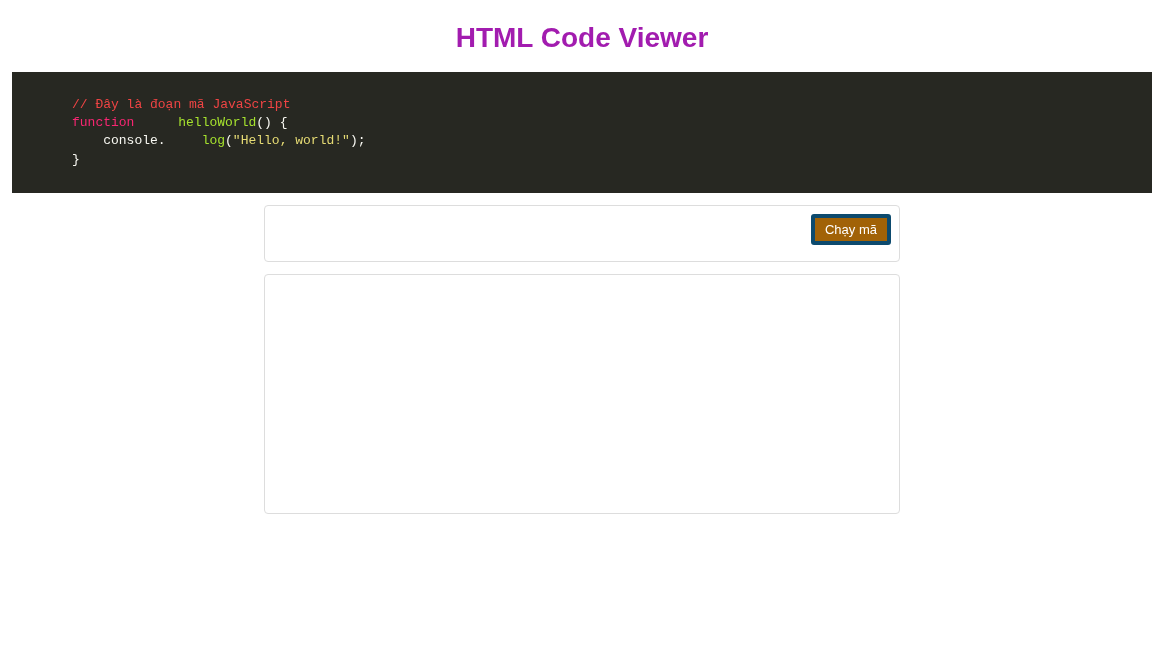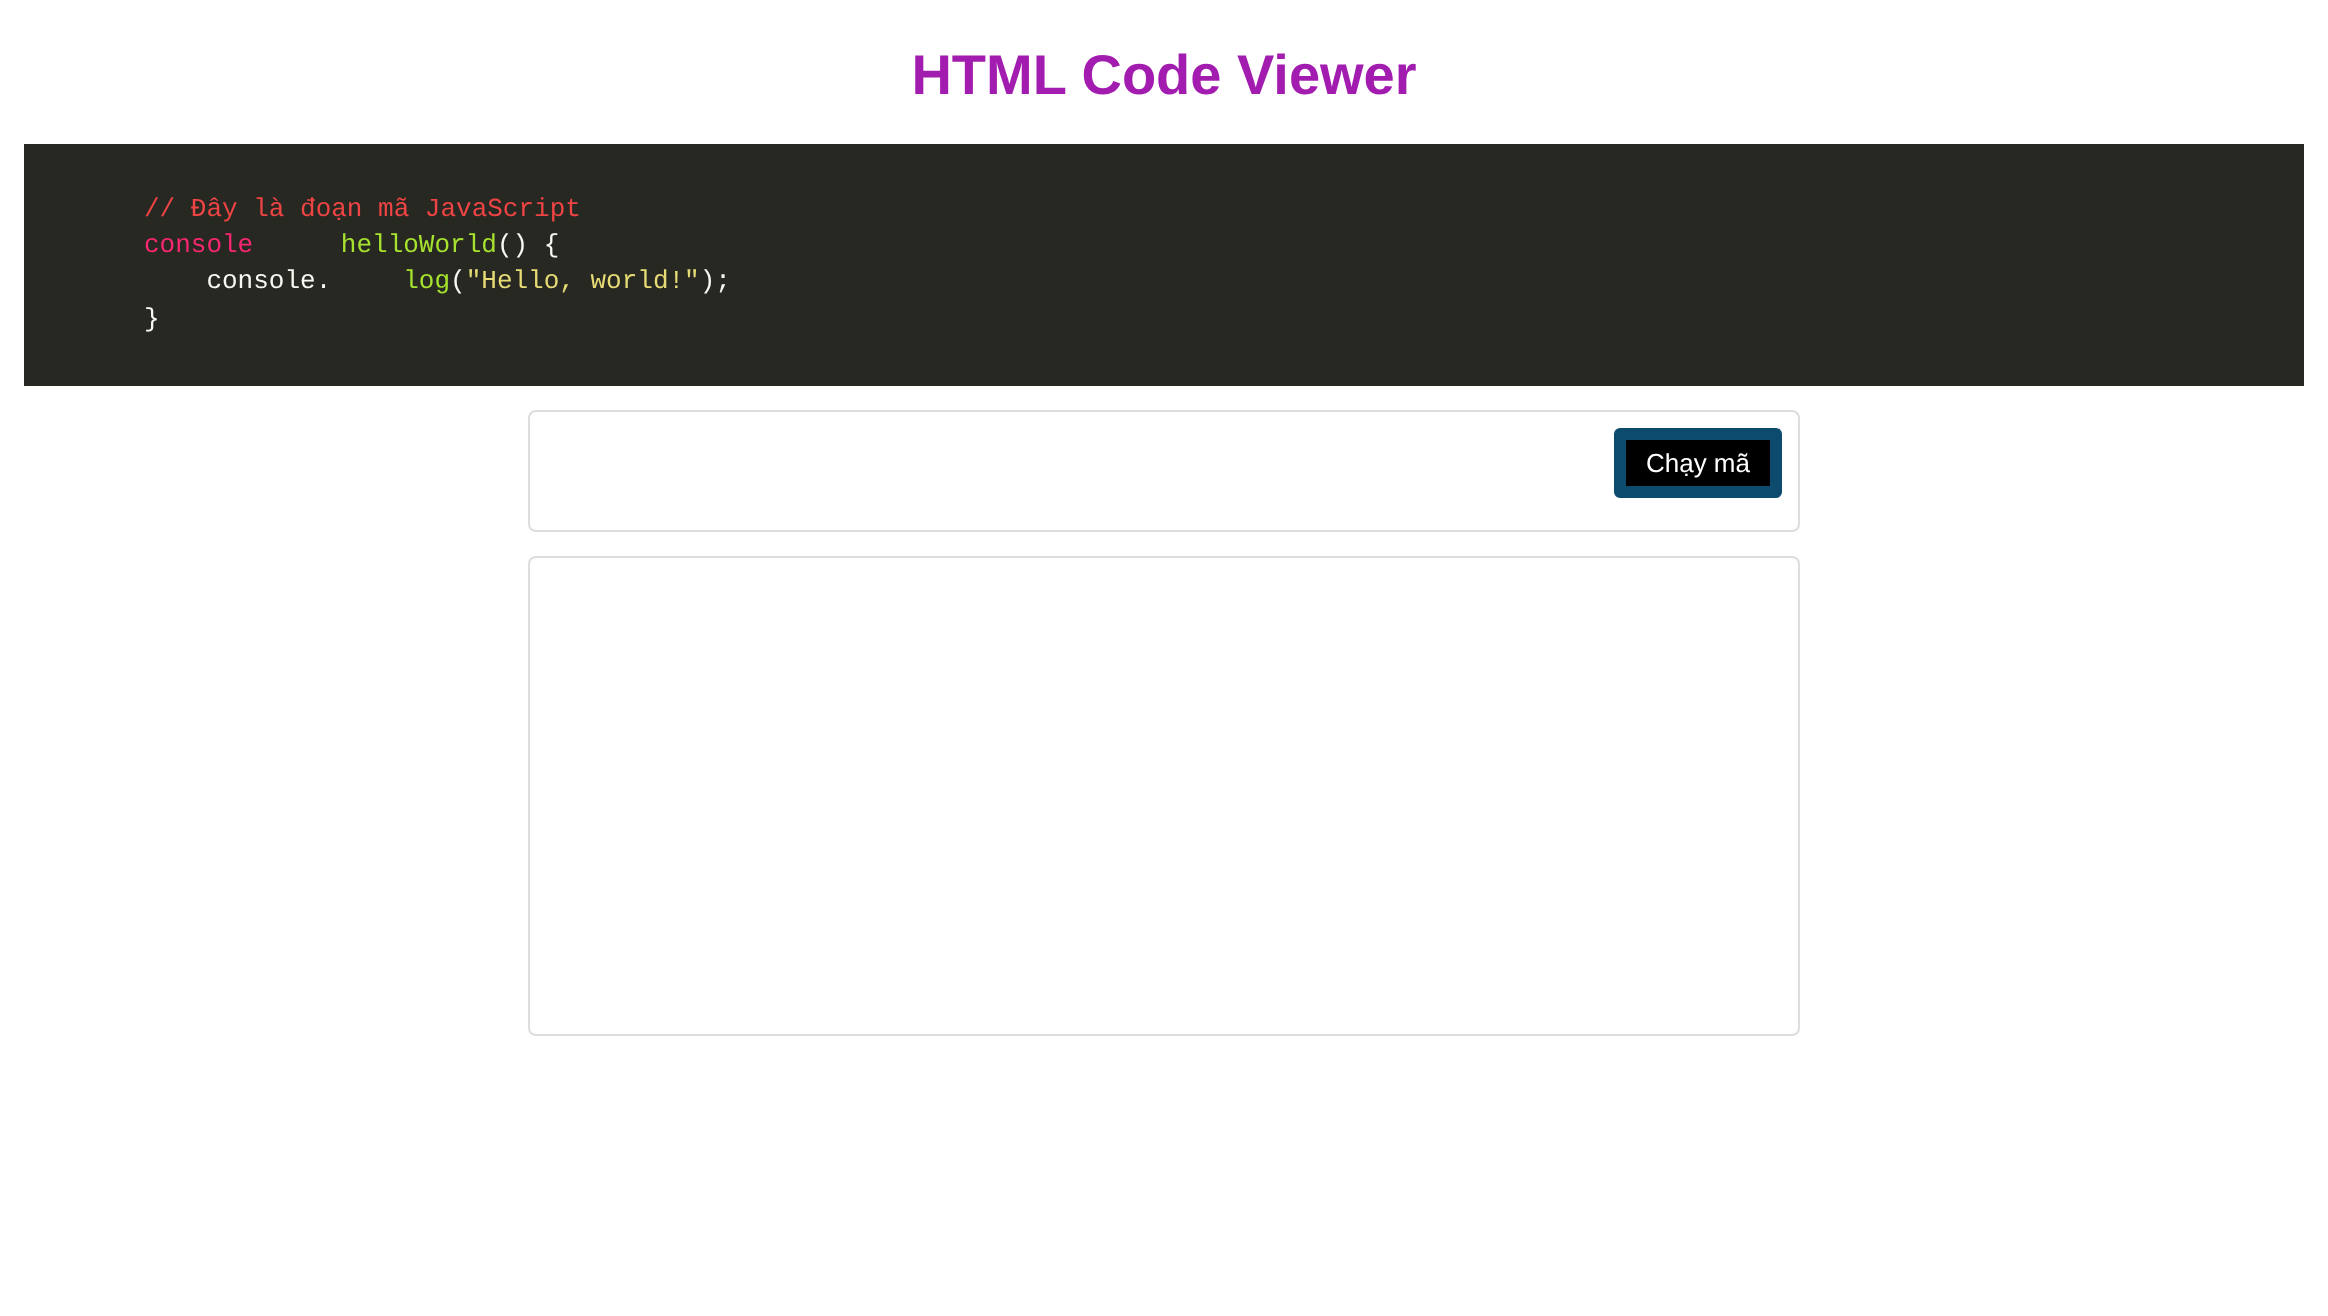--- a/index.html
+++ b/index.html
@@ -41,23 +41,23 @@
       border: 1px solid #ddd;
       border-radius: 4px;
       padding: 8px;
     }
     .panel-toolbar {
       display: flex;
       justify-content: flex-end;
       margin-bottom: 8px;
     }
     .run-btn {
-      background: #000000;
+      background: #a16207;
       color: #fff;
-      border: 6px solid #0c4a6e;
+      border: 4px solid #0c4a6e;
       border-radius: 3px;
       padding: 4px 10px;
       font-size: 13px;
       cursor: pointer;
     }
     .code-textarea {
       width: 100%;
       height: 156px;
       resize: both;
       border: 1px solid #ccc;
@@ -77,21 +77,21 @@
       border-radius: 4px;
       background: #fff;
     }
   </style>
 </head>
 <body>
 
 <h1 class="page-title">HTML Code Viewer</h1>
 
 <div class="code-block"><span class="tok-comment">// Đây là đoạn mã JavaScript</span>
-<span class="tok-keyword">console</span> <span class="tok-funcname">helloWorld</span><span class="tok-plain">() {</span>
+<span class="tok-keyword">function</span> <span class="tok-funcname">helloWorld</span><span class="tok-plain">() {</span>
 <span class="tok-plain">    console.</span><span class="tok-funcname">log</span><span class="tok-plain">(</span><span class="tok-string">"Hello, world!"</span><span class="tok-plain">);</span>
 <span class="tok-plain">}</span></div>
 
 <div class="panel">
   <div class="panel-toolbar">
     <button class="run-btn">Chạy mã</button>
   </div>
 </div>
 
 <div class="output-frame"></div>

